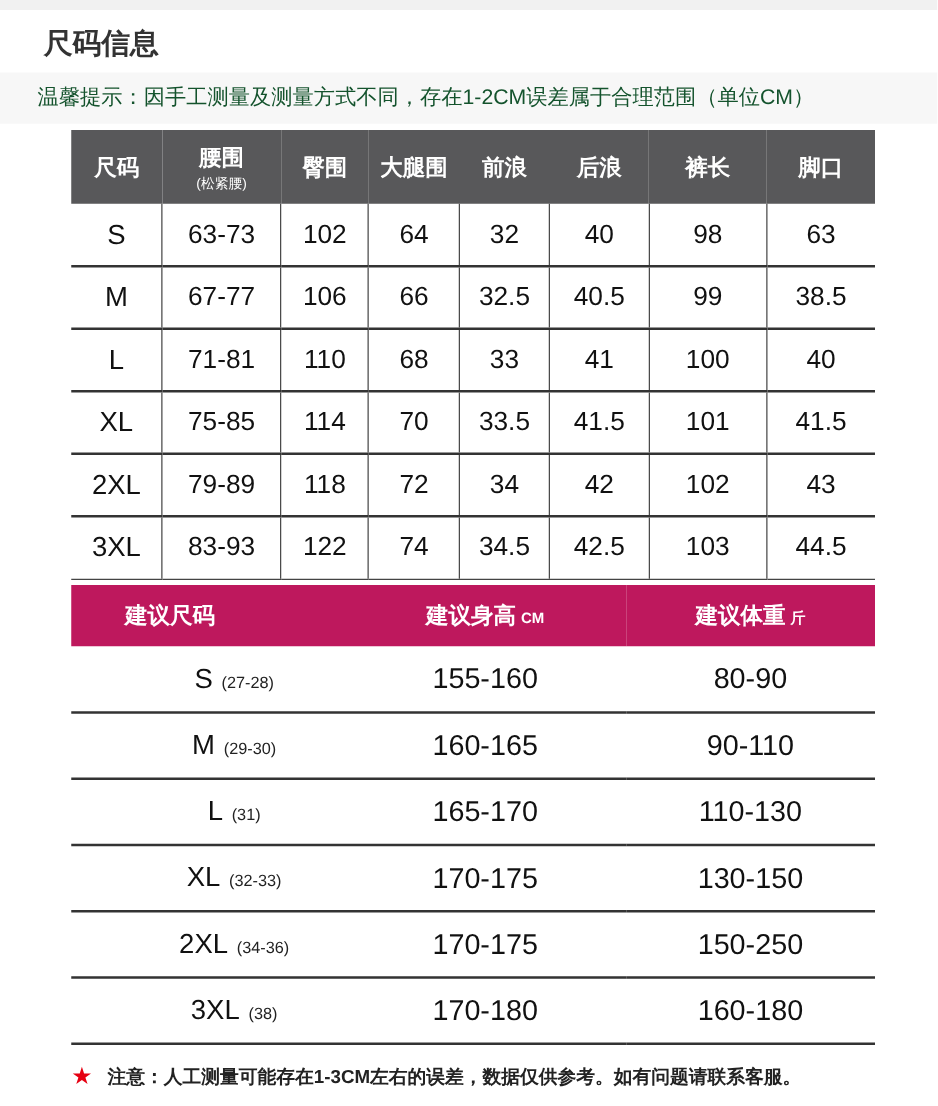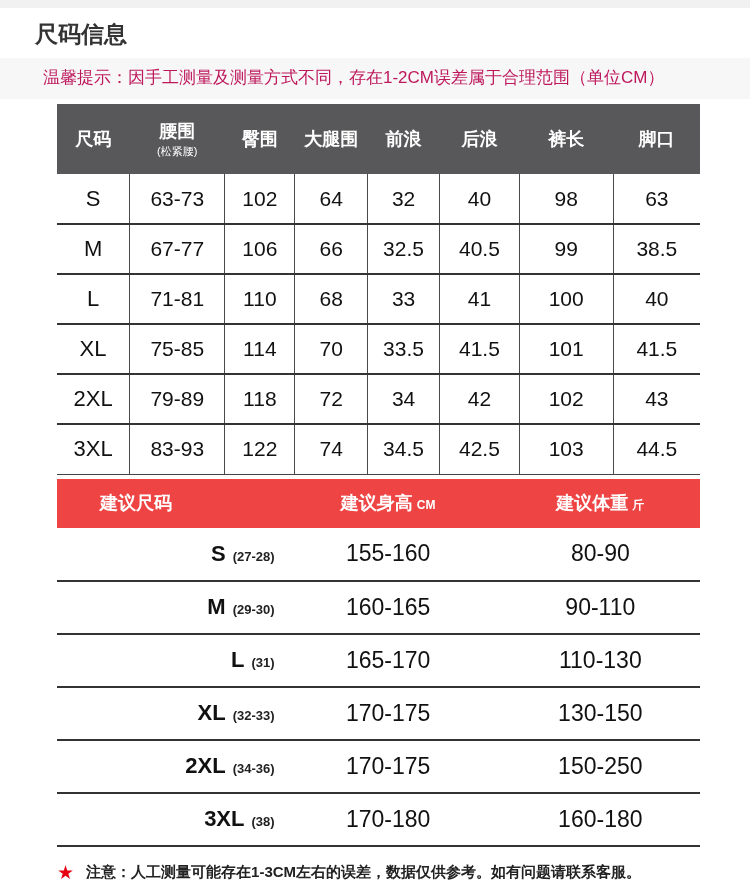--- a/index.html
+++ b/index.html
@@ -11,60 +11,60 @@
     color:#1a1a1a;
     overflow:hidden;
   }
   .top-strip { height:8px; background:#f1f1f1; }
   .page-title {
     padding:11px 0 8px 35px;
     font-size:23px; font-weight:bold; color:#333333;
   }
   .subtitle-band {
     background:#f7f7f7;
-    color:#be185d;
+    color:#14532d;
     font-size:17px;
-    padding:8px 10px 10px 43px;
+    padding:8px 10px 10px 30px;
   }
   .table-wrap { margin-left:57px; width:643px; }
   table { border-collapse:collapse; table-layout:fixed; width:100%; }
 
   
   .size-table { margin-top:5px; }
   .size-table th {
     background:#58585a; color:#ffffff;
     font-size:18px; font-weight:bold;
-    height:70px; vertical-align:middle; text-align:center;
+    height:59px; vertical-align:middle; text-align:center;
     padding:0;
   }
   .size-table th .sub { display:block; font-size:11px; font-weight:normal; margin-top:1px; }
   .size-table td {
     text-align:center; vertical-align:middle;
     font-size:21px; height:50px; color:#111111;
   }
   .size-table tbody tr + tr td { border-top:2px solid #333333; }
   .size-table tbody tr:last-child td { border-bottom:1px solid #444444; }
   .size-table tbody td + td { border-left:1px solid #4a4a4a; }
   .size-table td.size-cell { font-size:22px; }
 
   
   .suggest-table { margin-top:4px; }
   .suggest-table th {
-    background:#ef4444; color:#ffffff;
+    background:#be185d; color:#ffffff;
     font-size:18px; font-weight:bold;
     height:49px; vertical-align:middle;
     padding:0;
   }
   .suggest-table th.col-size { text-align:left; padding-left:43px; }
   .suggest-table th .unit { font-size:12px; font-weight:bold; margin-left:4px; }
   .suggest-table td {
     height:53px; vertical-align:middle;
     font-size:23px; text-align:center; color:#111111;
   }
-  .suggest-table td.size-cell { text-align:right; padding-left:43px; font-size:22px;font-weight:bold; }
+  .suggest-table td.size-cell { text-align:center; padding-left:43px; font-size:22px; }
   .suggest-table td.size-cell .range { font-size:13px; color:#222222; margin-left:7px; }
   .suggest-table tbody tr + tr td { border-top:2px solid #333333; }
   .suggest-table tbody tr:last-child td { border-bottom:2px solid #333333; }
 
   
   .footer-note {
     margin:14px 0 0 57px;
     font-size:15px; font-weight:bold; color:#222222;
     display:flex; align-items:center;
   }

